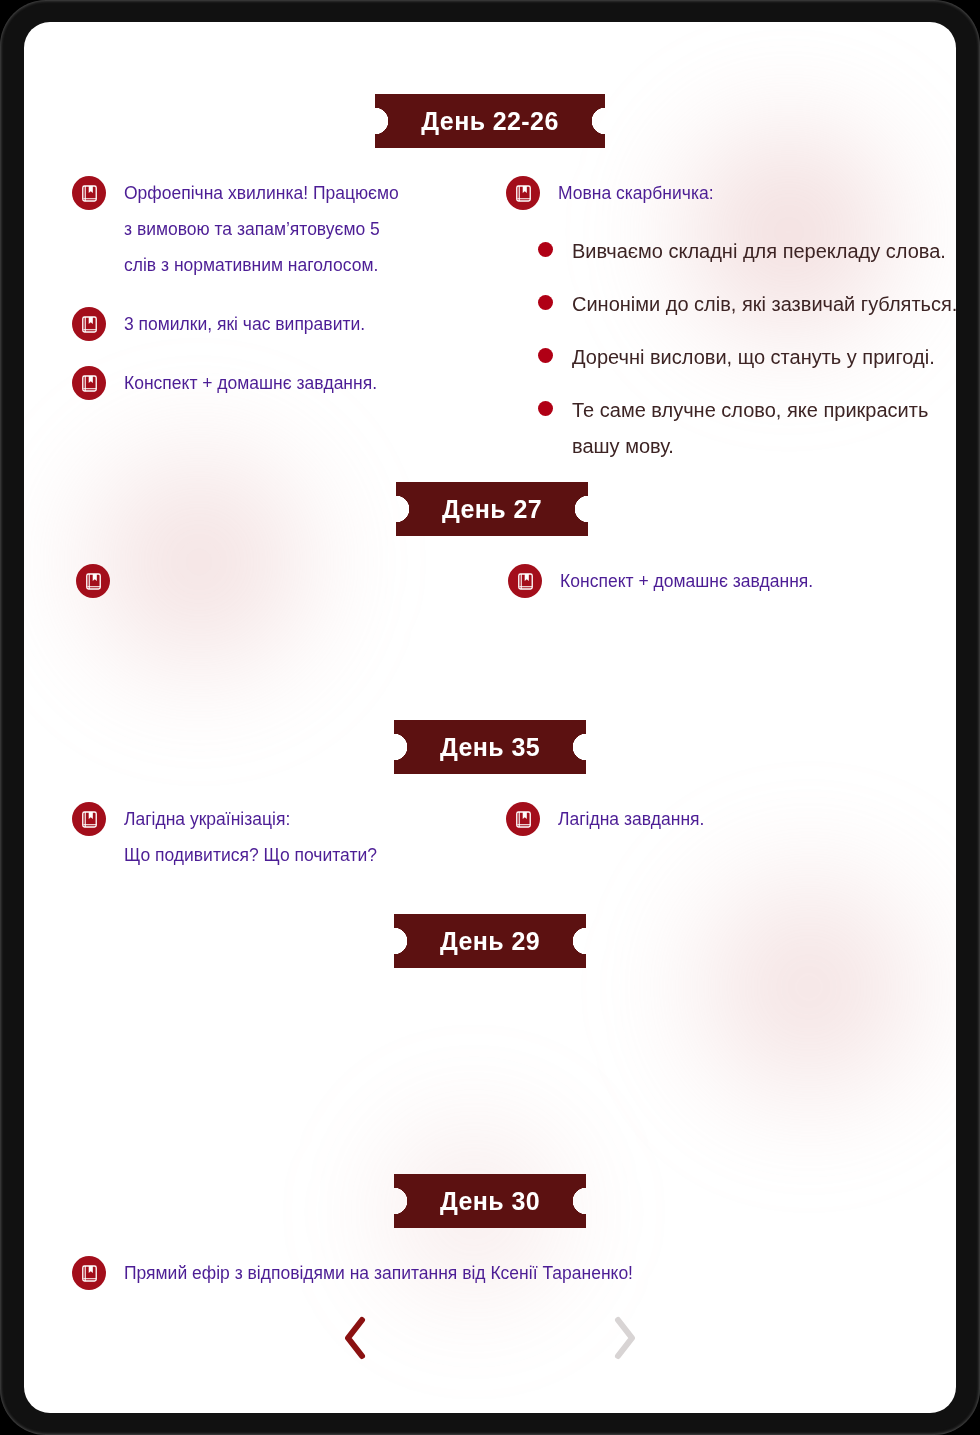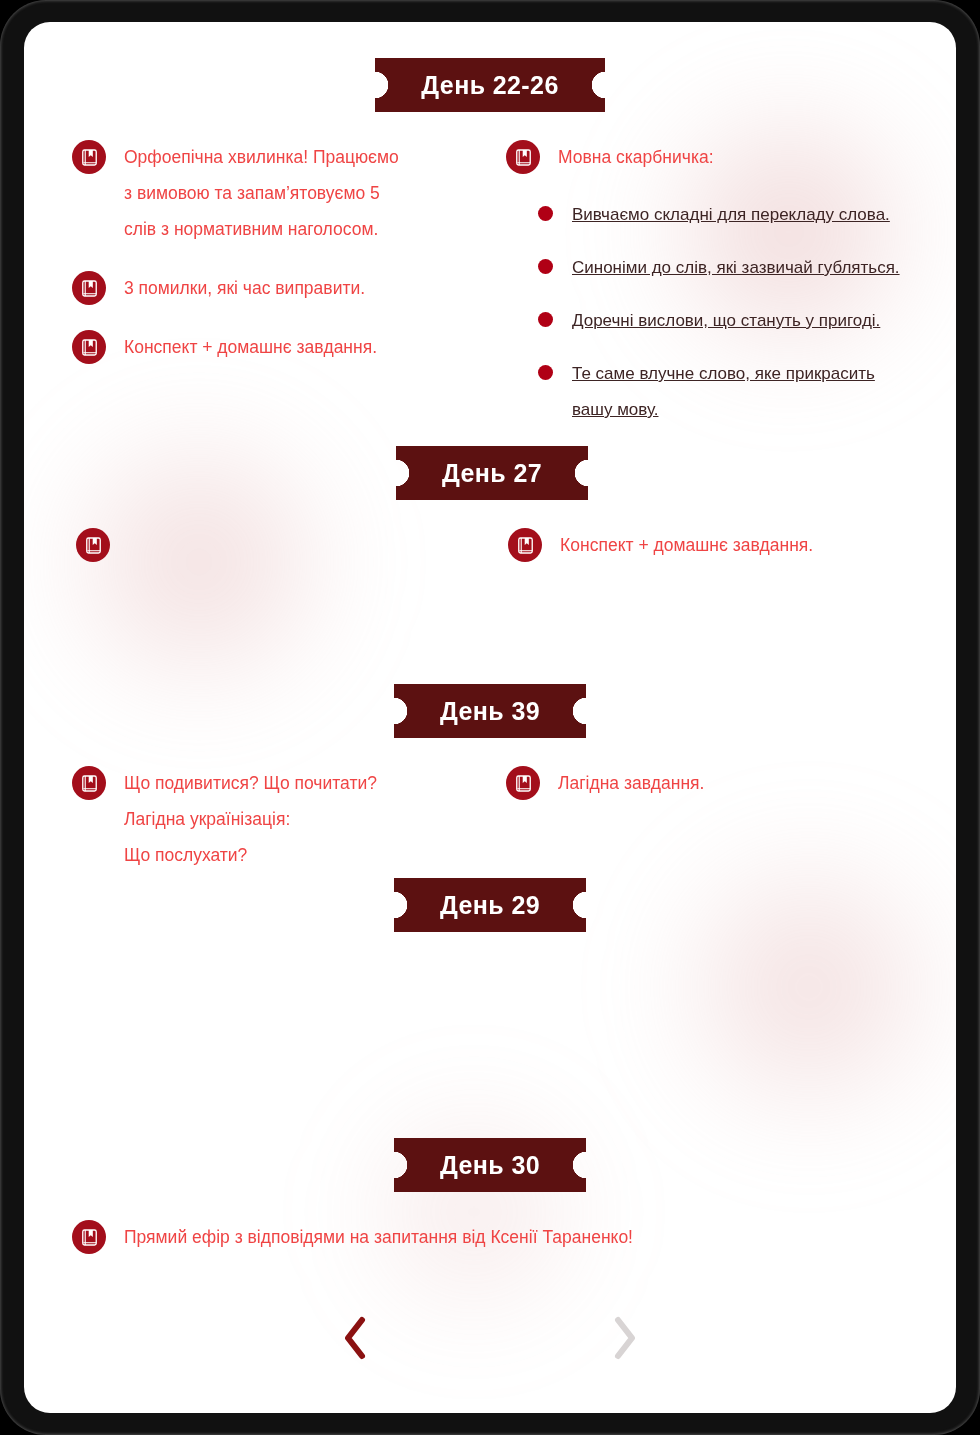--- a/index.html
+++ b/index.html
@@ -80,39 +80,40 @@
     text-align: center;
     white-space: nowrap;
     -webkit-mask-image:
       radial-gradient(circle 13px at 0 50%, transparent 0 13px, #000 13.5px),
       radial-gradient(circle 13px at 100% 50%, transparent 0 13px, #000 13.5px);
     -webkit-mask-composite: source-in;
     mask-image:
       radial-gradient(circle 13px at 0 50%, transparent 0 13px, #000 13.5px),
       radial-gradient(circle 13px at 100% 50%, transparent 0 13px, #000 13.5px);
     mask-composite: intersect;
+    margin-top: 36px;
   }
 
   
   .cols {
     display: flex;
     align-items: flex-start;
   }
   .col-left  { width: 452px; padding-left: 48px; }
   .col-right { width: 480px; padding-left: 30px; }
 
   .item {
     display: flex;
     align-items: flex-start;
     margin-bottom: 22px;
   }
   .item-text {
     font-size: 17.5px;
     line-height: 36px;
-    color: #ef4444;
+    color: #4c1d95;
     padding-left: 18px;
     padding-top: 1px;
   }
   .item-text .line { display: block; white-space: nowrap; }
 
   
   .book-icon {
     flex: 0 0 auto;
     width: 34px; height: 34px;
     border-radius: 50%;
@@ -136,25 +137,24 @@
     margin-bottom: 17px;
   }
   .dot {
     flex: 0 0 auto;
     width: 15px; height: 15px;
     border-radius: 50%;
     background: #B00015;
     margin-top: 9px;
   }
   .bullet-text {
-    font-size: 17px;
+    font-size: 20px;
     line-height: 36px;
     color: #3D2424;
     padding-left: 19px;
-    text-decoration: underline;
   }
   .bullet-text .line { display: block; white-space: nowrap; }
 
   
   .section { position: relative; }
   .sec-body { margin-top: 26px; }
 
   
   #nav {
     position: absolute;
@@ -304,37 +304,36 @@
                 </span>
                 <div class="item-text">
                   <span class="line">Конспект + домашнє завдання.</span>
                 </div>
               </div>
             </div>
           </div>
         </div>
         <div class="section" style="position: absolute; left: 0px; right: 0px; top: 662px;">
           <div class="ribbon-wrap">
-            <div class="ribbon">День 39</div>
+            <div class="ribbon">День 35</div>
           </div>
           <div class="cols sec-body">
             <div class="col-left">
               <div class="item">
                 <span class="book-icon">
                   <svg width="19" height="19" viewBox="0 0 24 24">
   <rect x="3.5" y="2.5" width="17" height="19" rx="2.2" fill="none" stroke="#ffffff" stroke-width="1.7"></rect>
   <path d="M6.6 2.5 L6.6 21.5" fill="none" stroke="#ffffff" stroke-width="1.4"></path>
   <path d="M4.2 18.6 L20.5 18.6" fill="none" stroke="#ffffff" stroke-width="1.3"></path>
   <path d="M11 2.5 L11 11.5 L13.6 9.3 L16.2 11.5 L16.2 2.5 Z" fill="#ffffff"></path>
 </svg>
                 </span>
                 <div class="item-text">
+                  <span class="line">Лагідна українізація:</span>
                   <span class="line">Що подивитися? Що почитати?</span>
-                  <span class="line">Лагідна українізація:</span>
-                  <span class="line">Що послухати?</span>
                 </div>
               </div>
             </div>
             <div class="col-right">
               <div class="item">
                 <span class="book-icon">
                   <svg width="19" height="19" viewBox="0 0 24 24">
   <rect x="3.5" y="2.5" width="17" height="19" rx="2.2" fill="none" stroke="#ffffff" stroke-width="1.7"></rect>
   <path d="M6.6 2.5 L6.6 21.5" fill="none" stroke="#ffffff" stroke-width="1.4"></path>
   <path d="M4.2 18.6 L20.5 18.6" fill="none" stroke="#ffffff" stroke-width="1.3"></path>

